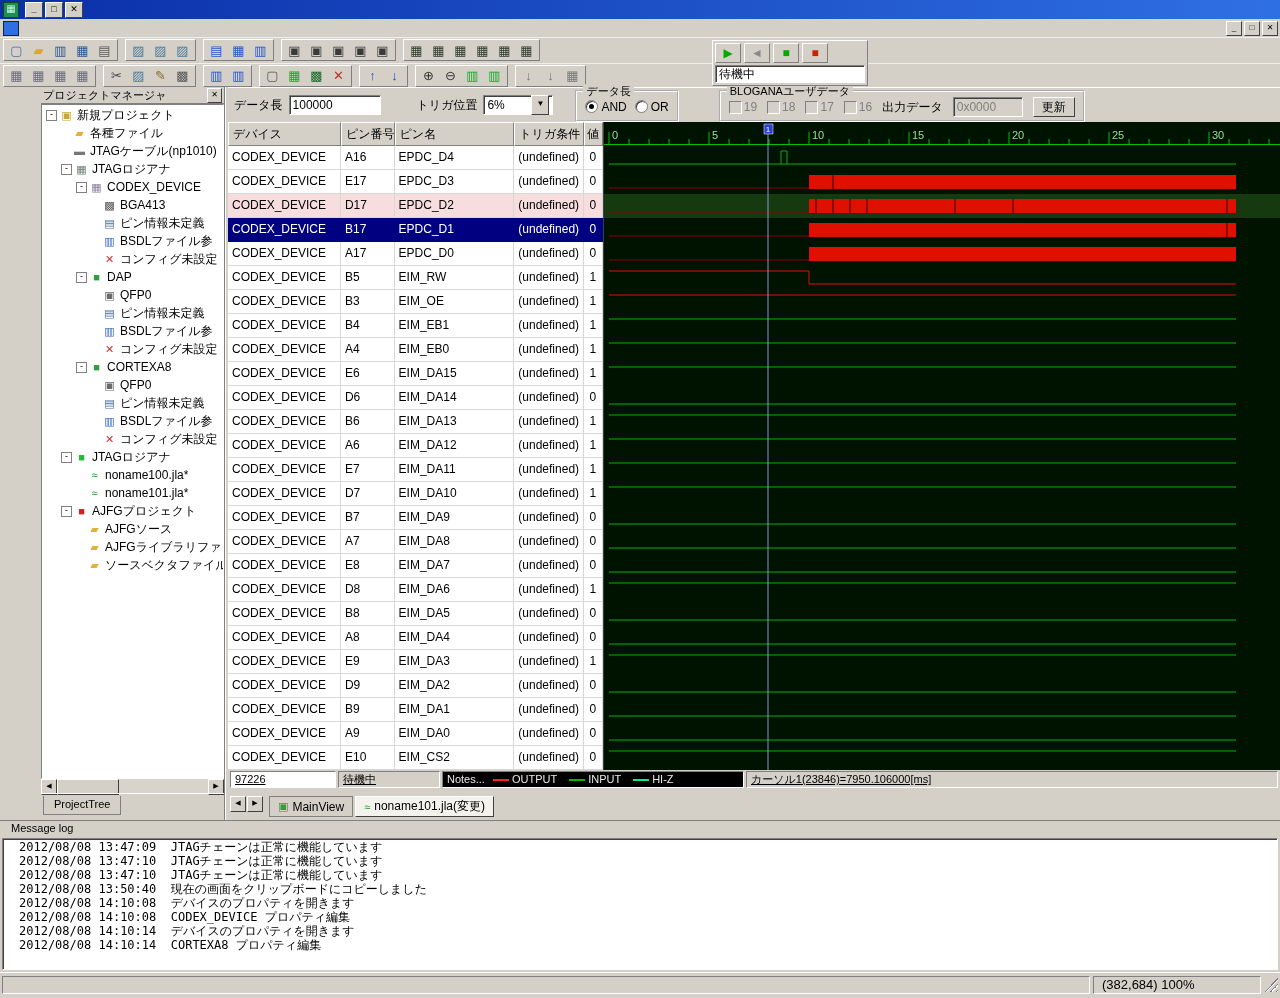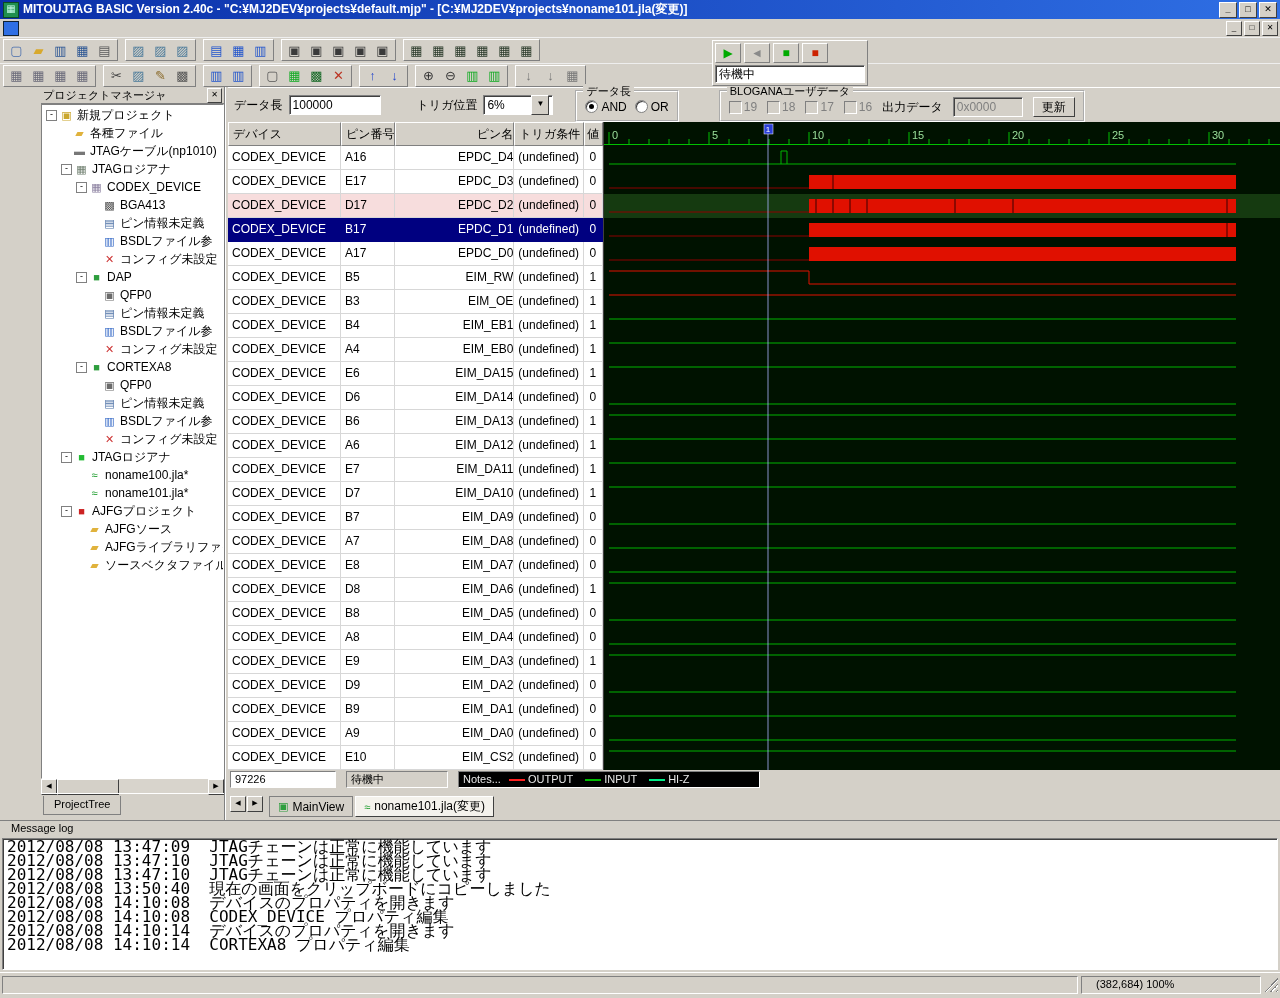--- a/index.html
+++ b/index.html
@@ -89,76 +89,75 @@
   .waverow{height:648px;display:flex;}
 
   
   .ptable{width:375px;background:#fff;overflow:hidden;flex:none;font-size:12px;}
   .thead{display:flex;height:24px;}
   .th{background:#d4d0c8;border:1px solid;border-color:#fff #808080 #808080 #fff;
       padding:3px 0 0 4px;box-sizing:border-box;overflow:hidden;white-space:nowrap;}
   .tr{display:flex;height:24px;}
   .td{box-sizing:border-box;border-right:1px solid #d7d7d7;border-bottom:1px solid #d7d7d7;
       padding:4px 0 0 4px;overflow:hidden;white-space:nowrap;}
-  .c0{width:116px;} .c1{width:55px;} .c2{width:123px;text-align:right;} .c3{width:71px;} .c4{width:20px;text-align:center;padding-left:0;}
+  .c0{width:116px;} .c1{width:55px;} .c2{width:123px;} .c3{width:71px;} .c4{width:20px;text-align:center;padding-left:0;}
   .r-pink{background:#f7dddd;}
   .r-sel{background:#000080;color:#fff;}
   .r-sel .td{border-color:#000080;}
 
   
   .wavebox{width:706px;height:648px;background:#001200;flex:none;position:relative;overflow:hidden;
            border-left:1px solid #404040;}
   .wavebox svg{display:block;}
 
   
   .vsb{width:14px;height:648px;background:#d8d4cc;display:flex;flex-direction:column;flex:none;}
   .vthumb{width:14px;height:46px;background:#d4d0c8;border:1px solid;border-color:#fff #404040 #404040 #fff;}
   .vspring{flex:1;}
 
   
-  .wstat{height:19px;display:flex;align-items:stretch;background:#d4d0c8;gap:10px;padding:1px 2px;}
+  .wstat{height:19px;display:flex;align-items:stretch;background:#d4d0c8;gap:2px;padding:1px 2px;text-decoration:underline;}
   .wcell{border:1px solid;border-color:#808080 #fff #fff #808080;padding:0 4px;line-height:15px;
          font-size:11px;white-space:nowrap;overflow:hidden;}
   .wcount{width:96px;background:#fff;}
   .wstate{width:92px;}
   .wnotes{width:292px;background:#000;color:#e8e8e8;display:flex;align-items:center;gap:8px;}
   .wcursor{flex:1;}
   .legitem{display:flex;align-items:center;gap:3px;}
   .legdash{width:16px;height:2px;display:inline-block;}
 
   
   .dtabs{height:32px;display:flex;align-items:flex-start;padding:7px 2px 0 2px;background:#d4d0c8;gap:2px;}
   .dtab{height:19px;display:flex;align-items:center;gap:4px;padding:0 8px;border:1px solid #808080;
         background:#d4d0c8;font-size:12px;white-space:nowrap;}
   .dtab.active{background:#f4f2ec;border-color:#fff #404040 #404040 #fff;}
   .dtabscroll{display:flex;gap:1px;margin-right:4px;}
 
   
   .mlog{height:155px;display:flex;flex-direction:column;background:#d4d0c8;border-top:1px solid #808080;}
   .mlogtitle{height:15px;font-size:11px;padding:1px 11px;}
   .mlogbody{flex:1;margin:0 2px 2px 2px;background:#fff;border:1px solid;border-color:#808080 #fff #fff #808080;
-            box-shadow:inset 1px 1px 0 #404040;overflow:hidden;padding:1px 4px;
-            font-family:"DejaVu Sans Mono","Liberation Mono",monospace;font-size:16px;line-height:14px;white-space:pre;}
+            box-shadow:inset 1px 1px 0 #404040;overflow:hidden;padding:1px 16px;
+            font-family:"DejaVu Sans Mono","Liberation Mono",monospace;font-size:12px;line-height:14px;white-space:pre;}
 
   
   .sbar{height:22px;display:flex;align-items:center;gap:3px;padding:2px 2px;background:#d4d0c8;border-top:1px solid #fff;}
-  .scell{height:16px;border:1px solid;border-color:#808080 #fff #fff #808080;line-height:15px;font-size:11px;padding:0 14px;}
+  .scell{height:16px;border:1px solid;border-color:#808080 #fff #fff #808080;line-height:15px;font-size:13px;padding:0 8px;}
   .sbig{flex:1;}
   .scoords{width:150px;text-align:left;white-space:nowrap;}
   .grip{width:14px;height:14px;background:
         linear-gradient(135deg,transparent 0 50%,#808080 50% 55%,#fff 55% 60%,transparent 60% 70%,#808080 70% 75%,#fff 75% 80%,transparent 80% 90%,#808080 90% 95%,#fff 95%);}
 </style>
 </head>
 <body>
 
 <div class="win">
 
   <div class="titlebar">
     <span class="appicon">▦</span>
-    <span class="titletext">MITOUJTAG BASIC Version 2.40c - "C:¥MJ2DEV¥projects¥default.mjp" - [C:¥MJ2DEV¥projects¥noname101.jla(変更)]</span>
     <span class="winbtn">_</span>
     <span class="winbtn">□</span>
     <span class="winbtn">✕</span>
   </div>
 
   <div class="menubar">
     <span class="mdiicon"></span>
     <span class="menuspring"></span>
     <span class="mdibtn">_</span>
     <span class="mdibtn">□</span>
@@ -787,20 +786,21 @@
               <span class="legitem">
                 <span class="legdash" style="background: rgb(0, 187, 0);"></span>
                 <span>INPUT</span>
               </span>
               <span class="legitem">
                 <span class="legdash" style="background: rgb(0, 238, 136);"></span>
                 <span>HI-Z</span>
               </span>
             </span>
         </span>
+        <span class="wcell wcursor">カーソル1(23846)=7950.106000[ms]</span>
       </div>
 
       <div class="dtabs">
         <span class="dtabscroll">
           <span class="sbtn">◀</span>
           <span class="sbtn">▶</span>
         </span>
         <span style="display:flex;gap:2px">
             <span class="dtab">
               <span style="color: rgb(46, 158, 62); font-size: 11px;">▣</span>

